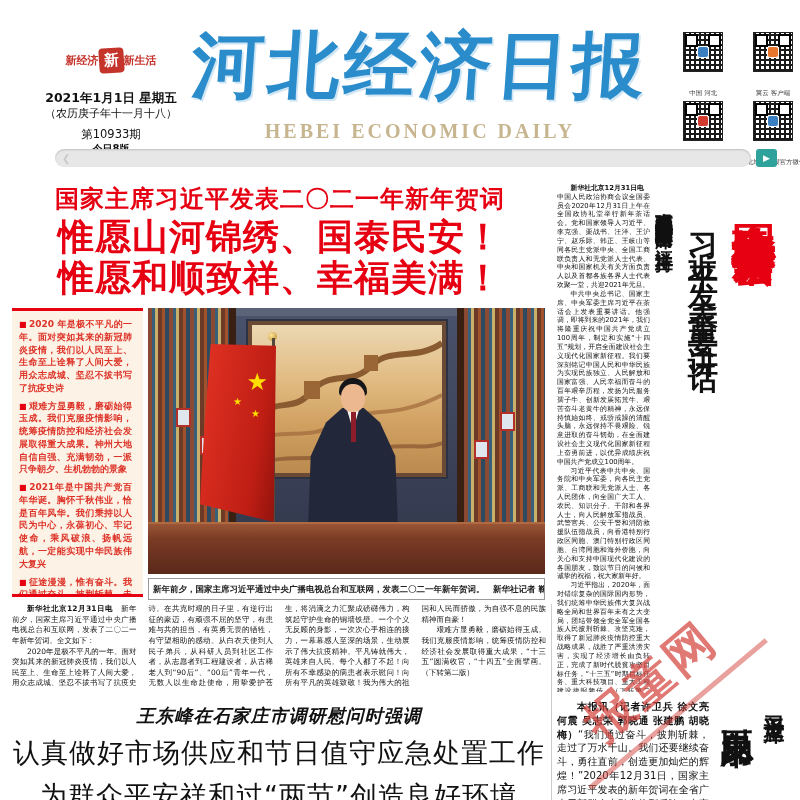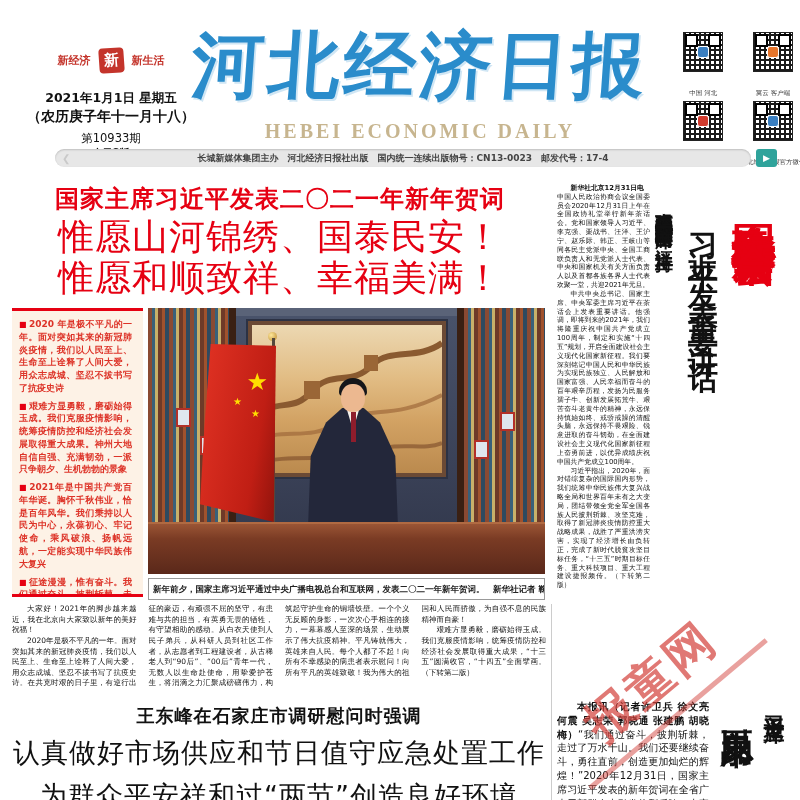--- a/index.html
+++ b/index.html
@@ -1,27 +1,27 @@
 <!DOCTYPE html>
 <html><head>
 <meta charset="utf-8">
 <style>
   html,body{margin:0;padding:0;background:#888;}
   #page{position:relative;width:800px;height:800px;background:#fff;overflow:hidden;
         font-family:"DejaVu Sans","Liberation Sans",sans-serif;color:#111;}
   #page *{box-sizing:border-box;}
 
   
-  .slogan{position:absolute;left:26px;top:48px;width:170px;display:flex;align-items:center;justify-content:center;gap:8px;}
+  .slogan{position:absolute;left:26px;top:48px;width:170px;display:flex;align-items:center;justify-content:center;gap:0;}
   .slogan .txt{color:#c4342b;font-size:11px;font-weight:700;}
   .seal{width:25px;height:25px;background:#c4342b;border-radius:4px;color:#fff;font-size:15px;font-weight:700;
         display:flex;align-items:center;justify-content:center;transform:rotate(-4deg);}
   .dateblock{position:absolute;left:20px;top:90px;width:182px;text-align:center;line-height:1.35;}
   .dateblock .d1{font-size:12.5px;font-weight:700;}
-  .dateblock .d2{font-size:14px;font-weight:700;}
+  .dateblock .d2{font-size:11px;font-weight:400;}
   .dateblock .d3{font-size:11.5px;font-weight:400;margin-top:5px;}
   .dateblock .d4{font-size:10px;font-weight:700;}
   .masthead-title{position:absolute;left:182px;top:20px;width:476px;text-align:center;
         font-family:"DejaVu Serif","Liberation Serif",serif;font-size:72px;line-height:1.25;
         font-weight:900;color:#2a8ccb;letter-spacing:4px;transform:skewX(-4deg);
         text-shadow:2px 2px 0 rgba(42,140,203,.22);white-space:nowrap;}
   .masthead-en{position:absolute;left:182px;top:120px;width:476px;text-align:center;
         font-family:"Liberation Serif","DejaVu Serif",serif;font-size:20px;font-weight:700;
         color:#c7b58f;letter-spacing:3px;white-space:nowrap;}
   .qr-grid{position:absolute;left:674px;top:32px;width:118px;display:grid;
@@ -46,21 +46,21 @@
   .info-bar .bar-text{font-size:9px;color:#444;font-weight:700;white-space:nowrap;}
   .scroll-btn{position:absolute;left:756px;top:149px;width:21px;height:18px;background:#2fa39b;
         border-radius:3px;color:#fff;font-size:9px;display:flex;align-items:center;justify-content:center;}
 
   
   .kicker{position:absolute;left:12px;top:183px;width:536px;text-align:center;
         font-size:24px;font-weight:800;color:#e60012;letter-spacing:1px;white-space:nowrap;font-family:Liberation Mono, monospace;}
   .hl1{top:213px;}
   .hl2{top:254px;}
   .headline-red{position:absolute;left:6px;width:548px;text-align:center;font-size:36px;
-        font-weight:400;color:#e60012;letter-spacing:1px;white-space:nowrap;}
+        font-weight:700;color:#e60012;letter-spacing:1px;white-space:nowrap;}
 
   .sidebar{position:absolute;left:12px;top:308px;width:131px;height:289px;background:#fdf2e6;
         border-top:3px solid #e60012;border-bottom:3px solid #e60012;padding:7px 11px 4px 7px;overflow:hidden;}
   .hl-item{font-size:9px;line-height:1.42;color:#dd3328;font-weight:600;text-align:justify;margin-bottom:5px;}
   .hl-item .sq{color:#e60012;font-size:8px;margin-right:2px;}
 
   
   .photo{position:absolute;left:148px;top:308px;width:397px;height:266px;overflow:hidden;
         background:linear-gradient(180deg,#49536b 0%,#3a4157 60%,#2f3548 100%);}
   .shelf{position:absolute;top:0;bottom:0;width:88px;background-color:#5d3a24;
@@ -100,21 +100,21 @@
         font-size:8.5px;line-height:20px;text-align:center;color:#222;padding:0 4px;
         white-space:nowrap;overflow:hidden;font-weight:600;}
 
   
   .body-cols{position:absolute;left:12px;top:604px;width:534px;height:94px;
         column-count:4;column-gap:12px;font-size:7.5px;line-height:1.42;text-align:justify;overflow:hidden;}
   .body-cols p{margin:0;text-indent:2em;}
 
   
   .bottom-story{position:absolute;left:12px;top:704px;width:534px;text-align:center;}
-  .bottom-kicker{font-size:18px;font-weight:800;letter-spacing:1px;white-space:nowrap;}
+  .bottom-kicker{font-size:18px;font-weight:800;letter-spacing:1px;white-space:nowrap;font-style:italic;}
   .bottom-line{font-size:27px;font-weight:400;letter-spacing:1px;margin-top:7px;white-space:nowrap;}
 
   
   .divider-v{position:absolute;left:551px;top:604px;width:1px;height:196px;background:#ccc;}
   .right-article{position:absolute;left:557px;top:184px;width:93px;height:508px;
         font-size:6.8px;line-height:1.3;text-align:justify;overflow:hidden;}
   .right-article p{margin:0;text-indent:2em;}
   .v-attendees{position:absolute;left:652px;top:198px;height:496px;writing-mode:vertical-rl;
         font-size:18px;font-weight:700;letter-spacing:1px;color:#111;overflow:hidden;}
   .v-sub{position:absolute;left:682px;top:210px;height:480px;writing-mode:vertical-rl;
@@ -176,21 +176,20 @@
     <div class="qr-cell">
       <div class="qr">
           <div class="ctr" style="background:#3a7fc1;"></div>
         </div>
       <div class="qr-label">河北经济日报官方微信</div>
     </div>
   </div>
 
   <div class="info-bar">
     <span class="chev">❮</span>
-    <span class="bar-text">长城新媒体集团主办　河北经济日报社出版　国内统一连续出版物号：CN13-0023　邮发代号：17-4</span>
   </div>
   <div class="scroll-btn">
     <span>▶</span>
   </div>
 
   <div class="kicker">国家主席习近平发表二〇二一年新年贺词</div>
   <div class="headline-red hl1">惟愿山河锦绣、国泰民安！</div>
   <div class="headline-red hl2">惟愿和顺致祥、幸福美满！</div>
 
   <div class="sidebar">
@@ -230,36 +229,37 @@
       <div class="tie"></div>
       <div class="hair"></div>
       <div class="face"></div>
     </div>
     <div class="desk"></div>
   </div>
 
   <div class="caption">新年前夕，国家主席习近平通过中央广播电视总台和互联网，发表二〇二一年新年贺词。　新华社记者 鞠鹏 摄</div>
 
   <div class="body-cols">
-    <p>大家好！2021年的脚步越来越近，我在北京向大家致以新年的美好祝福！</p>
+    <p><b>新华社北京12月31日电</b><span>　新年前夕，国家主席习近平通过中央广播电视总台和互联网，发表了二〇二一年新年贺词。全文如下：</span></p>
     <p>2020年是极不平凡的一年。面对突如其来的新冠肺炎疫情，我们以人民至上、生命至上诠释了人间大爱，用众志成城、坚忍不拔书写了抗疫史诗。在共克时艰的日子里，有逆行出征的豪迈，有顽强不屈的坚守，有患难与共的担当，有英勇无畏的牺牲，有守望相助的感动。从白衣天使到人民子弟兵，从科研人员到社区工作者，从志愿者到工程建设者，从古稀老人到“90后”、“00后”青年一代，无数人以生命赴使命，用挚爱护苍生，将涓滴之力汇聚成磅礴伟力，构筑起守护生命的铜墙铁壁。一个个义无反顾的身影，一次次心手相连的接力，一幕幕感人至深的场景，生动展示了伟大抗疫精神。平凡铸就伟大，英雄来自人民。每个人都了不起！向所有不幸感染的病患者表示慰问！向所有平凡的英雄致敬！我为伟大的祖国和人民而骄傲，为自强不息的民族精神而自豪！</p>
     <p>艰难方显勇毅，磨砺始得玉成。我们克服疫情影响，统筹疫情防控和经济社会发展取得重大成果，“十三五”圆满收官，“十四五”全面擘画。（下转第二版）</p>
   </div>
 
   <div class="bottom-story">
     <div class="bottom-kicker">王东峰在石家庄市调研慰问时强调</div>
     <div class="bottom-line">认真做好市场供应和节日值守应急处置工作</div>
     <div class="bottom-line">为群众平安祥和过“两节”创造良好环境</div>
   </div>
 
   <div class="divider-v"></div>
 
   <div class="right-article">
     <p><b>新华社北京12月31日电</b><span>　中国人民政治协商会议全国委员会2020年12月31日上午在全国政协礼堂举行新年茶话会。党和国家领导人习近平、李克强、栗战书、汪洋、王沪宁、赵乐际、韩正、王岐山等同各民主党派中央、全国工商联负责人和无党派人士代表、中央和国家机关有关方面负责人以及首都各族各界人士代表欢聚一堂，共迎2021年元旦。</span></p>
     <p>中共中央总书记、国家主席、中央军委主席习近平在茶话会上发表重要讲话。他强调，即将到来的2021年，我们将隆重庆祝中国共产党成立100周年，制定和实施“十四五”规划，开启全面建设社会主义现代化国家新征程。我们要深刻铭记中国人民和中华民族为实现民族独立、人民解放和国家富强、人民幸福而奋斗的百年艰辛历程，发扬为民服务孺子牛、创新发展拓荒牛、艰苦奋斗老黄牛的精神，永远保持慎始如终、戒骄戒躁的清醒头脑，永远保持不畏艰险、锐意进取的奋斗韧劲，在全面建设社会主义现代化国家新征程上奋勇前进，以优异成绩庆祝中国共产党成立100周年。</p>
+    <p>习近平代表中共中央、国务院和中央军委，向各民主党派、工商联和无党派人士、各人民团体，向全国广大工人、农民、知识分子、干部和各界人士，向人民解放军指战员、武警官兵、公安干警和消防救援队伍指战员，向香港特别行政区同胞、澳门特别行政区同胞、台湾同胞和海外侨胞，向关心和支持中国现代化建设的各国朋友，致以节日的问候和诚挚的祝福，祝大家新年好。</p>
     <p>习近平指出，2020年，面对错综复杂的国际国内形势，我们统筹中华民族伟大复兴战略全局和世界百年未有之大变局，团结带领全党全军全国各族人民披荆斩棘、攻坚克难，取得了新冠肺炎疫情防控重大战略成果，战胜了严重洪涝灾害，实现了经济增长由负转正，完成了新时代脱贫攻坚目标任务，“十三五”时期目标任务、重大科技项目、重大工程建设捷报频传。（下转第二版）</p>
   </div>
 
   <div class="v-attendees">李克强栗战书王沪宁赵乐际韩正王岐山出席　汪洋主持</div>
   <div class="v-sub">习近平发表重要讲话</div>
   <div class="v-main">全国政协举行新年茶话会</div>
 
   <div class="response-article">
     <p><b>本报讯（记者许卫兵 徐文亮 何震 吴志荣 郭晓通 张建鹏 胡晓梅）</b><span>“我们通过奋斗，披荆斩棘，走过了万水千山。我们还要继续奋斗，勇往直前，创造更加灿烂的辉煌！”2020年12月31日，国家主席习近平发表的新年贺词在全省广大干部群众中引发热烈反响。大家表示，习近平主席的话语温暖人心、催人奋进，令人备受鼓舞，充满豪情。在新的一年里，一定要永葆初心、牢记使命，乘风破浪、扬帆远航，以更加昂扬的姿态书写新时代河北答卷。</span></p>
   </div>

